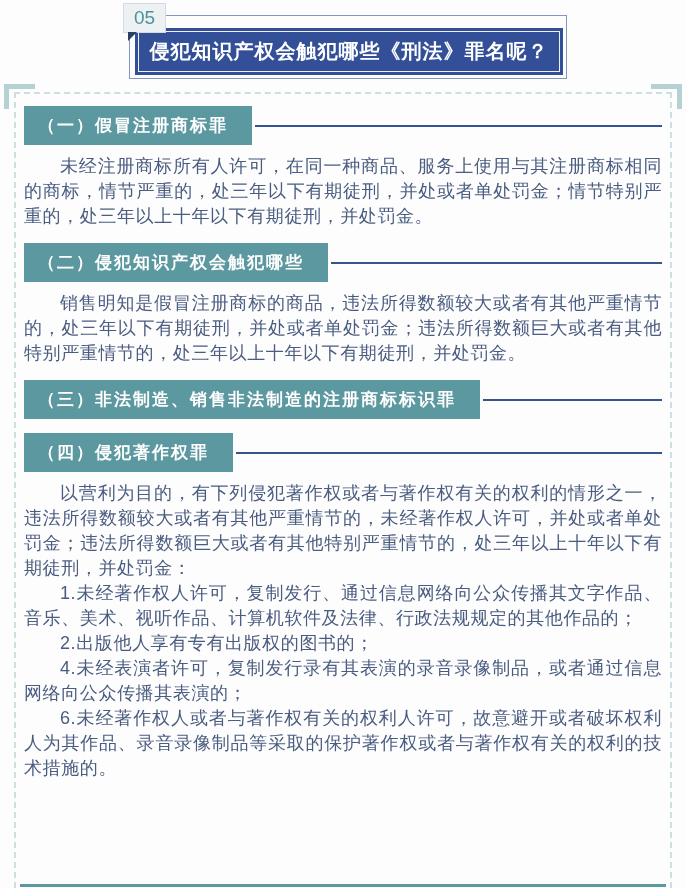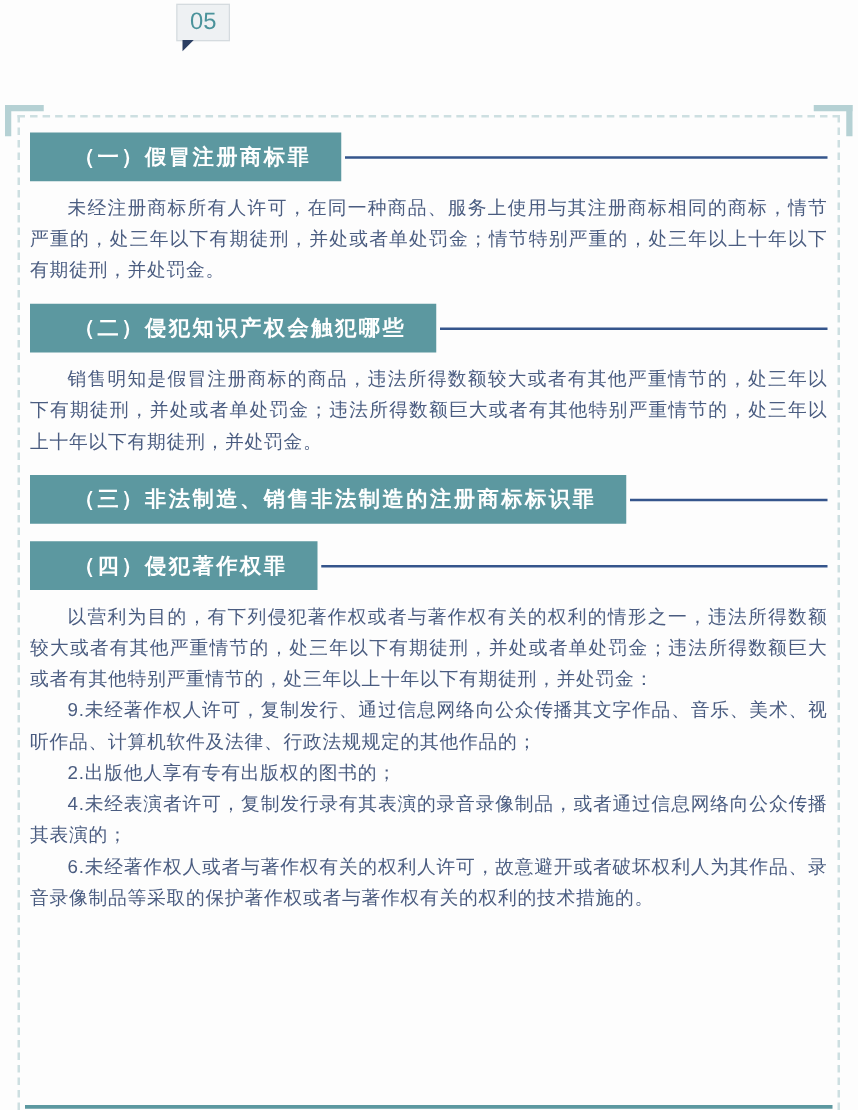--- a/index.html
+++ b/index.html
@@ -18,21 +18,21 @@
   .title-banner::before{
     content:"";position:absolute;left:-6px;top:-13px;right:-4px;bottom:-4px;
     border:1px solid #8296c5;pointer-events:none;
   }
   .title-inner{
     border:1px solid #eef1f8;color:#ffffff;text-align:center;
     font-size:20px;font-weight:bold;letter-spacing:1px;padding:6px 4px;
     white-space:nowrap;
   }
   .badge{
-    position:absolute;left:141px;top:3px;z-index:3;
+    position:absolute;left:123px;top:3px;z-index:3;
     background:#eef1f3;border:1px solid #d5dbdf;
     color:#4b939b;font-size:19px;line-height:1;padding:4px 10px 5px;
   }
   .badge::after{
     content:"";position:absolute;left:4px;bottom:-9px;width:0;height:0;
     border-top:9px solid #2c3f63;border-right:9px solid transparent;
   }
 
   
   .frame{
@@ -46,35 +46,38 @@
   .bottom-rule{
     position:absolute;left:20px;right:20px;bottom:1px;height:3px;
     background:#5c98a0;z-index:2;
   }
 
   
   .content{position:absolute;top:92px;left:24px;right:24px;}
   .sec-head{display:flex;align-items:center;margin-top:14px;}
   .sec-box{
     background:#5c98a0;color:#ffffff;font-size:17px;font-weight:bold;
-    letter-spacing:2px;padding:8px 24px 8px 35px;white-space:nowrap;
+    letter-spacing:2px;padding:8px 24px 8px 14px;white-space:nowrap;
   }
   .sec-rule{flex:1;height:2px;background:#35558c;margin-left:3px;}
   .para{
-    color:#4a5c80;font-size:15px;line-height:25px;letter-spacing:0.6px;
+    color:#4a5c80;font-size:18px;line-height:25px;letter-spacing:0.6px;
     text-align:justify;text-indent:2em;margin:9px 0 0;
   }
   .para + .para{margin-top:0;}
 </style>
 </head>
 <body>
 
 <div class="header">
   <div class="badge">
     <span>05</span>
+  </div>
+  <div class="title-banner">
+    <div class="title-inner">侵犯知识产权会触犯哪些《刑法》罪名呢？</div>
   </div>
 </div>
 
 <div class="frame"></div>
 <div class="corner corner-tl"></div>
 <div class="corner corner-tr"></div>
 <div class="bottom-rule"></div>
 
 <div class="content">
 
@@ -92,19 +95,19 @@
 
   <div class="sec-head">
     <div class="sec-box">（三）非法制造、销售非法制造的注册商标标识罪</div>
     <div class="sec-rule"></div>
   </div>
 
   <div class="sec-head">
     <div class="sec-box">（四）侵犯著作权罪</div>
     <div class="sec-rule"></div>
   </div>
-  <p class="para">以营利为目的，有下列侵犯著作权或者与著作权有关的权利的情形之一，违法所得数额较大或者有其他严重情节的，处三年以下有期徒刑，并处或者单处罚金；违法所得数额巨大或者有其他特别严重情节的，处三年以上十年以下有期徒刑，并处罚金：</p>
-  <p class="para">9.未经著作权人许可，复制发行、通过信息网络向公众传播其文字作品、音乐、美术、视听作品、计算机软件及法律、行政法规规定的其他作品的；</p>
+  <p class="para">以营利为目的，有下列侵犯著作权或者与著作权有关的权利的情形之一，违法所得数额较大或者有其他严重情节的，未经著作权人许可，并处或者单处罚金；违法所得数额巨大或者有其他特别严重情节的，处三年以上十年以下有期徒刑，并处罚金：</p>
+  <p class="para">1.未经著作权人许可，复制发行、通过信息网络向公众传播其文字作品、音乐、美术、视听作品、计算机软件及法律、行政法规规定的其他作品的；</p>
   <p class="para">2.出版他人享有专有出版权的图书的；</p>
   <p class="para">4.未经表演者许可，复制发行录有其表演的录音录像制品，或者通过信息网络向公众传播其表演的；</p>
   <p class="para">6.未经著作权人或者与著作权有关的权利人许可，故意避开或者破坏权利人为其作品、录音录像制品等采取的保护著作权或者与著作权有关的权利的技术措施的。</p>
 
 </div>
 
 </body></html>

